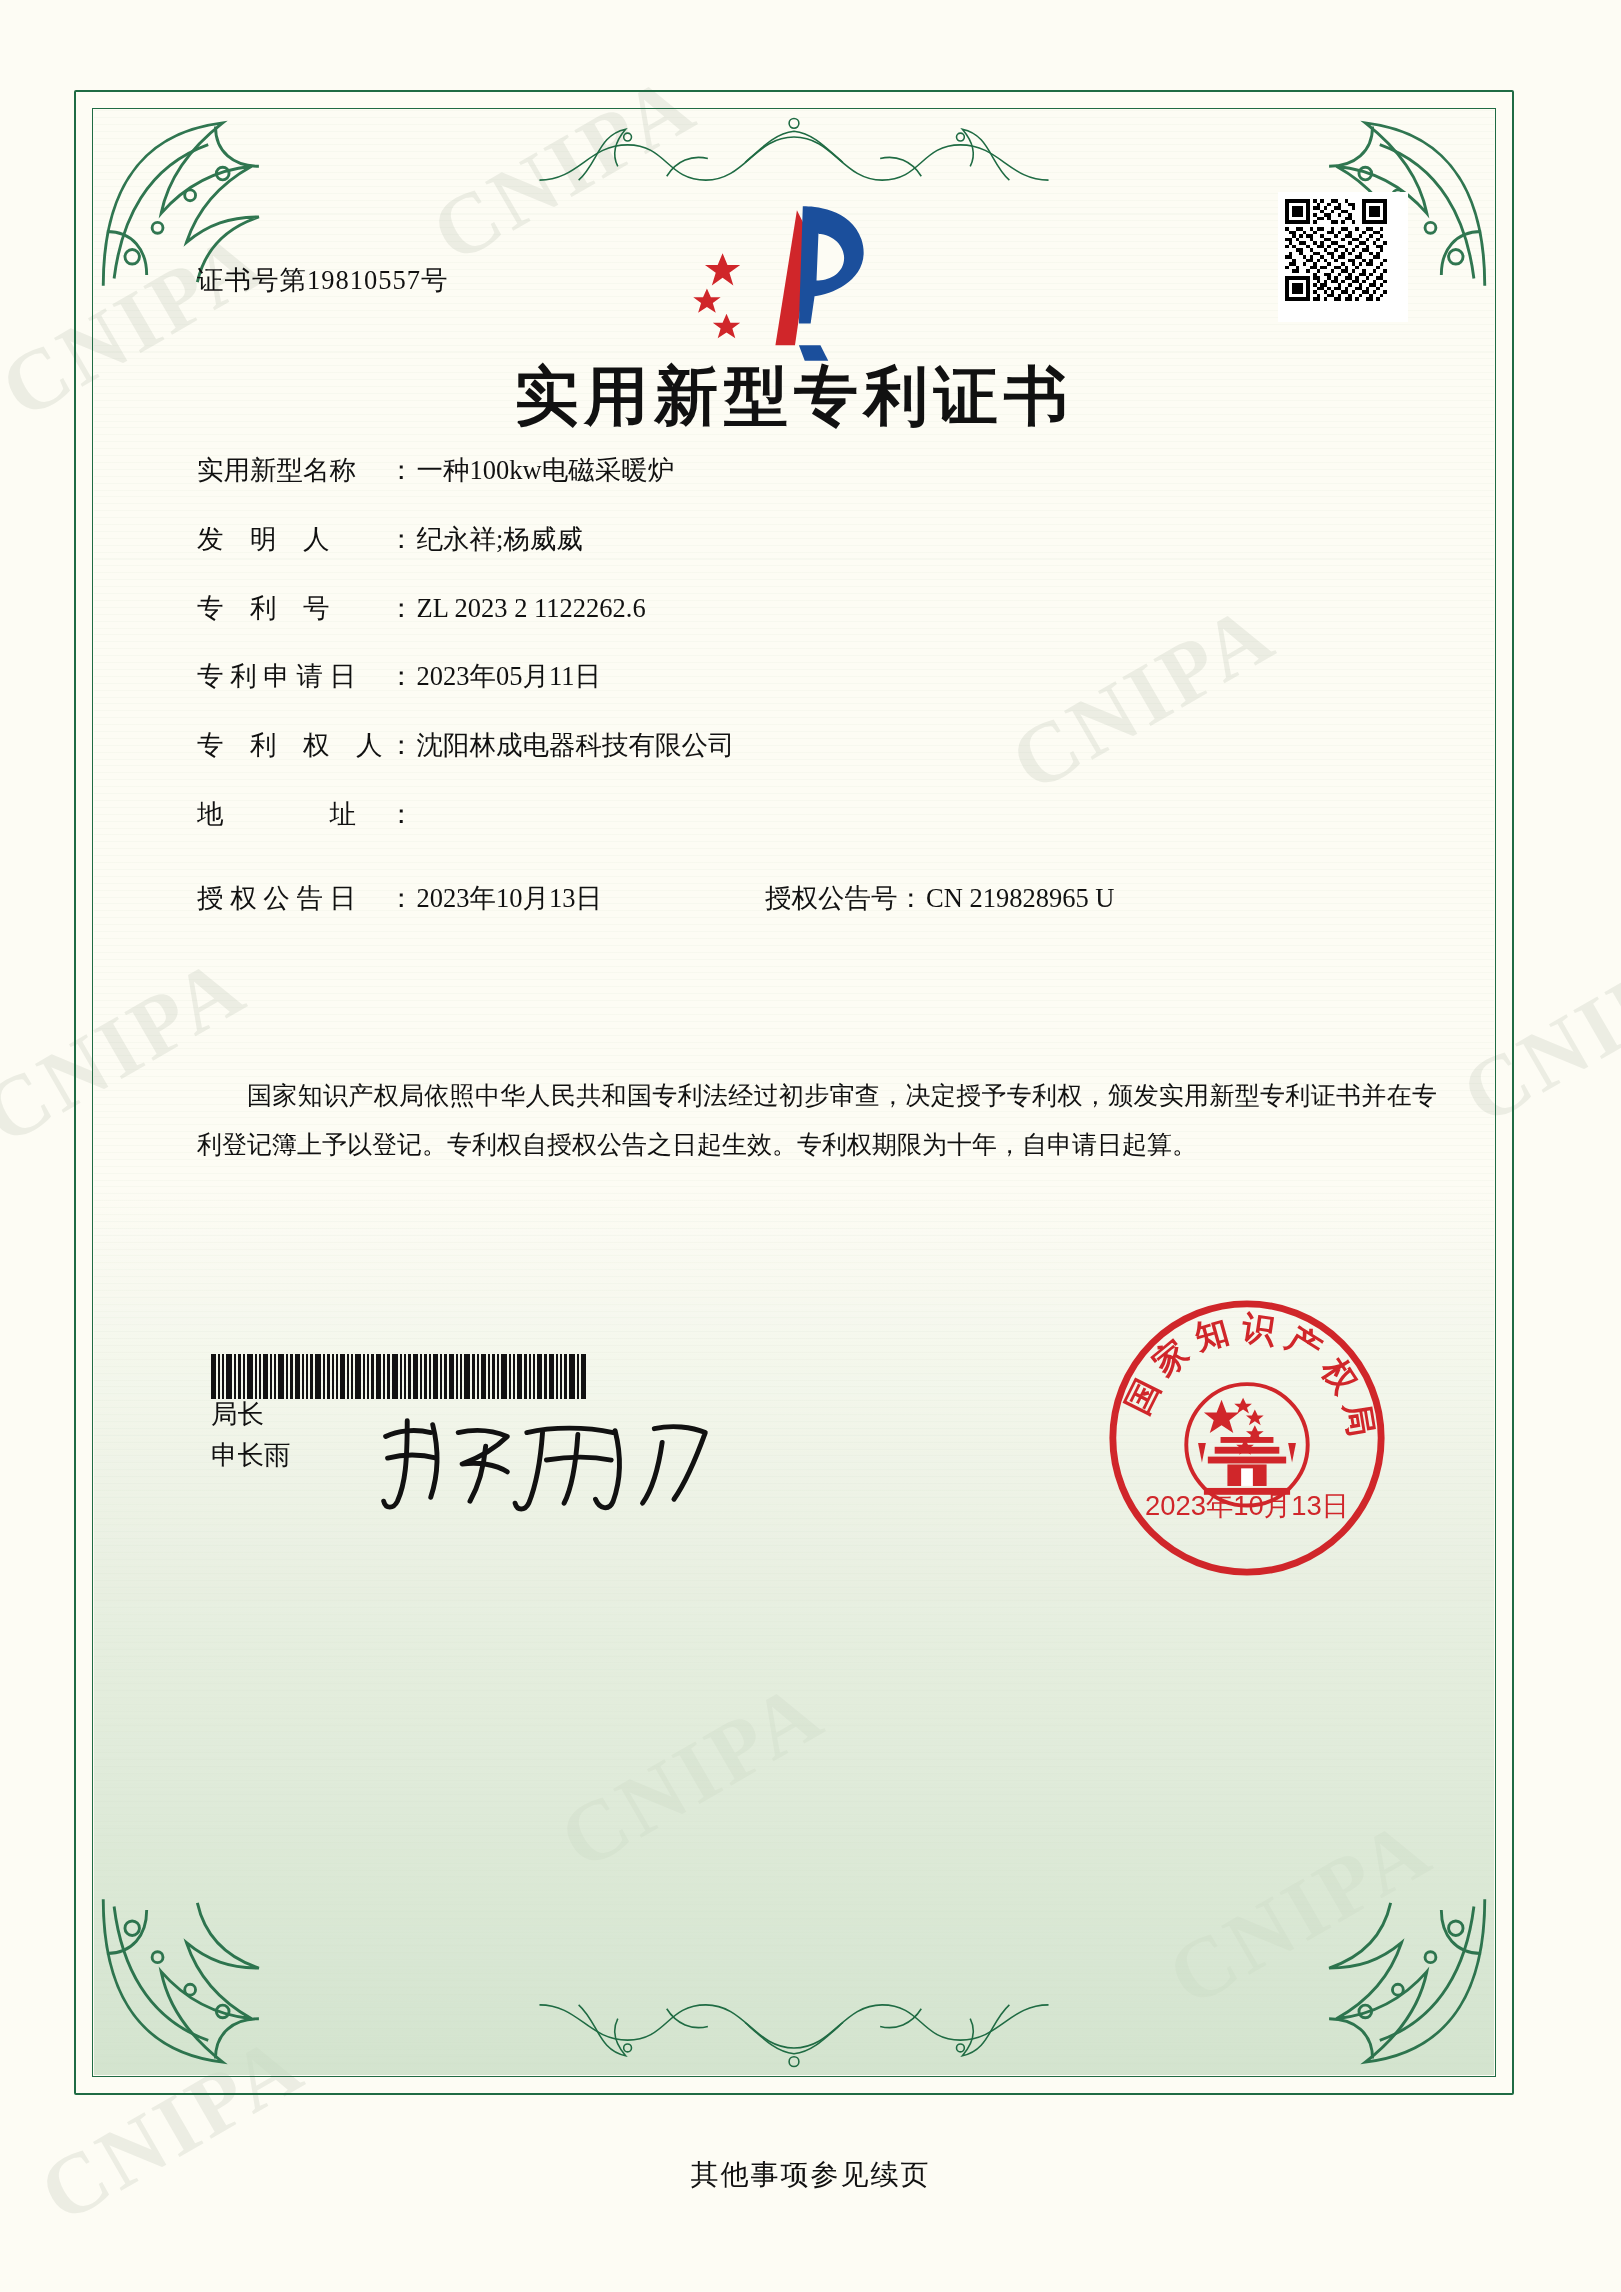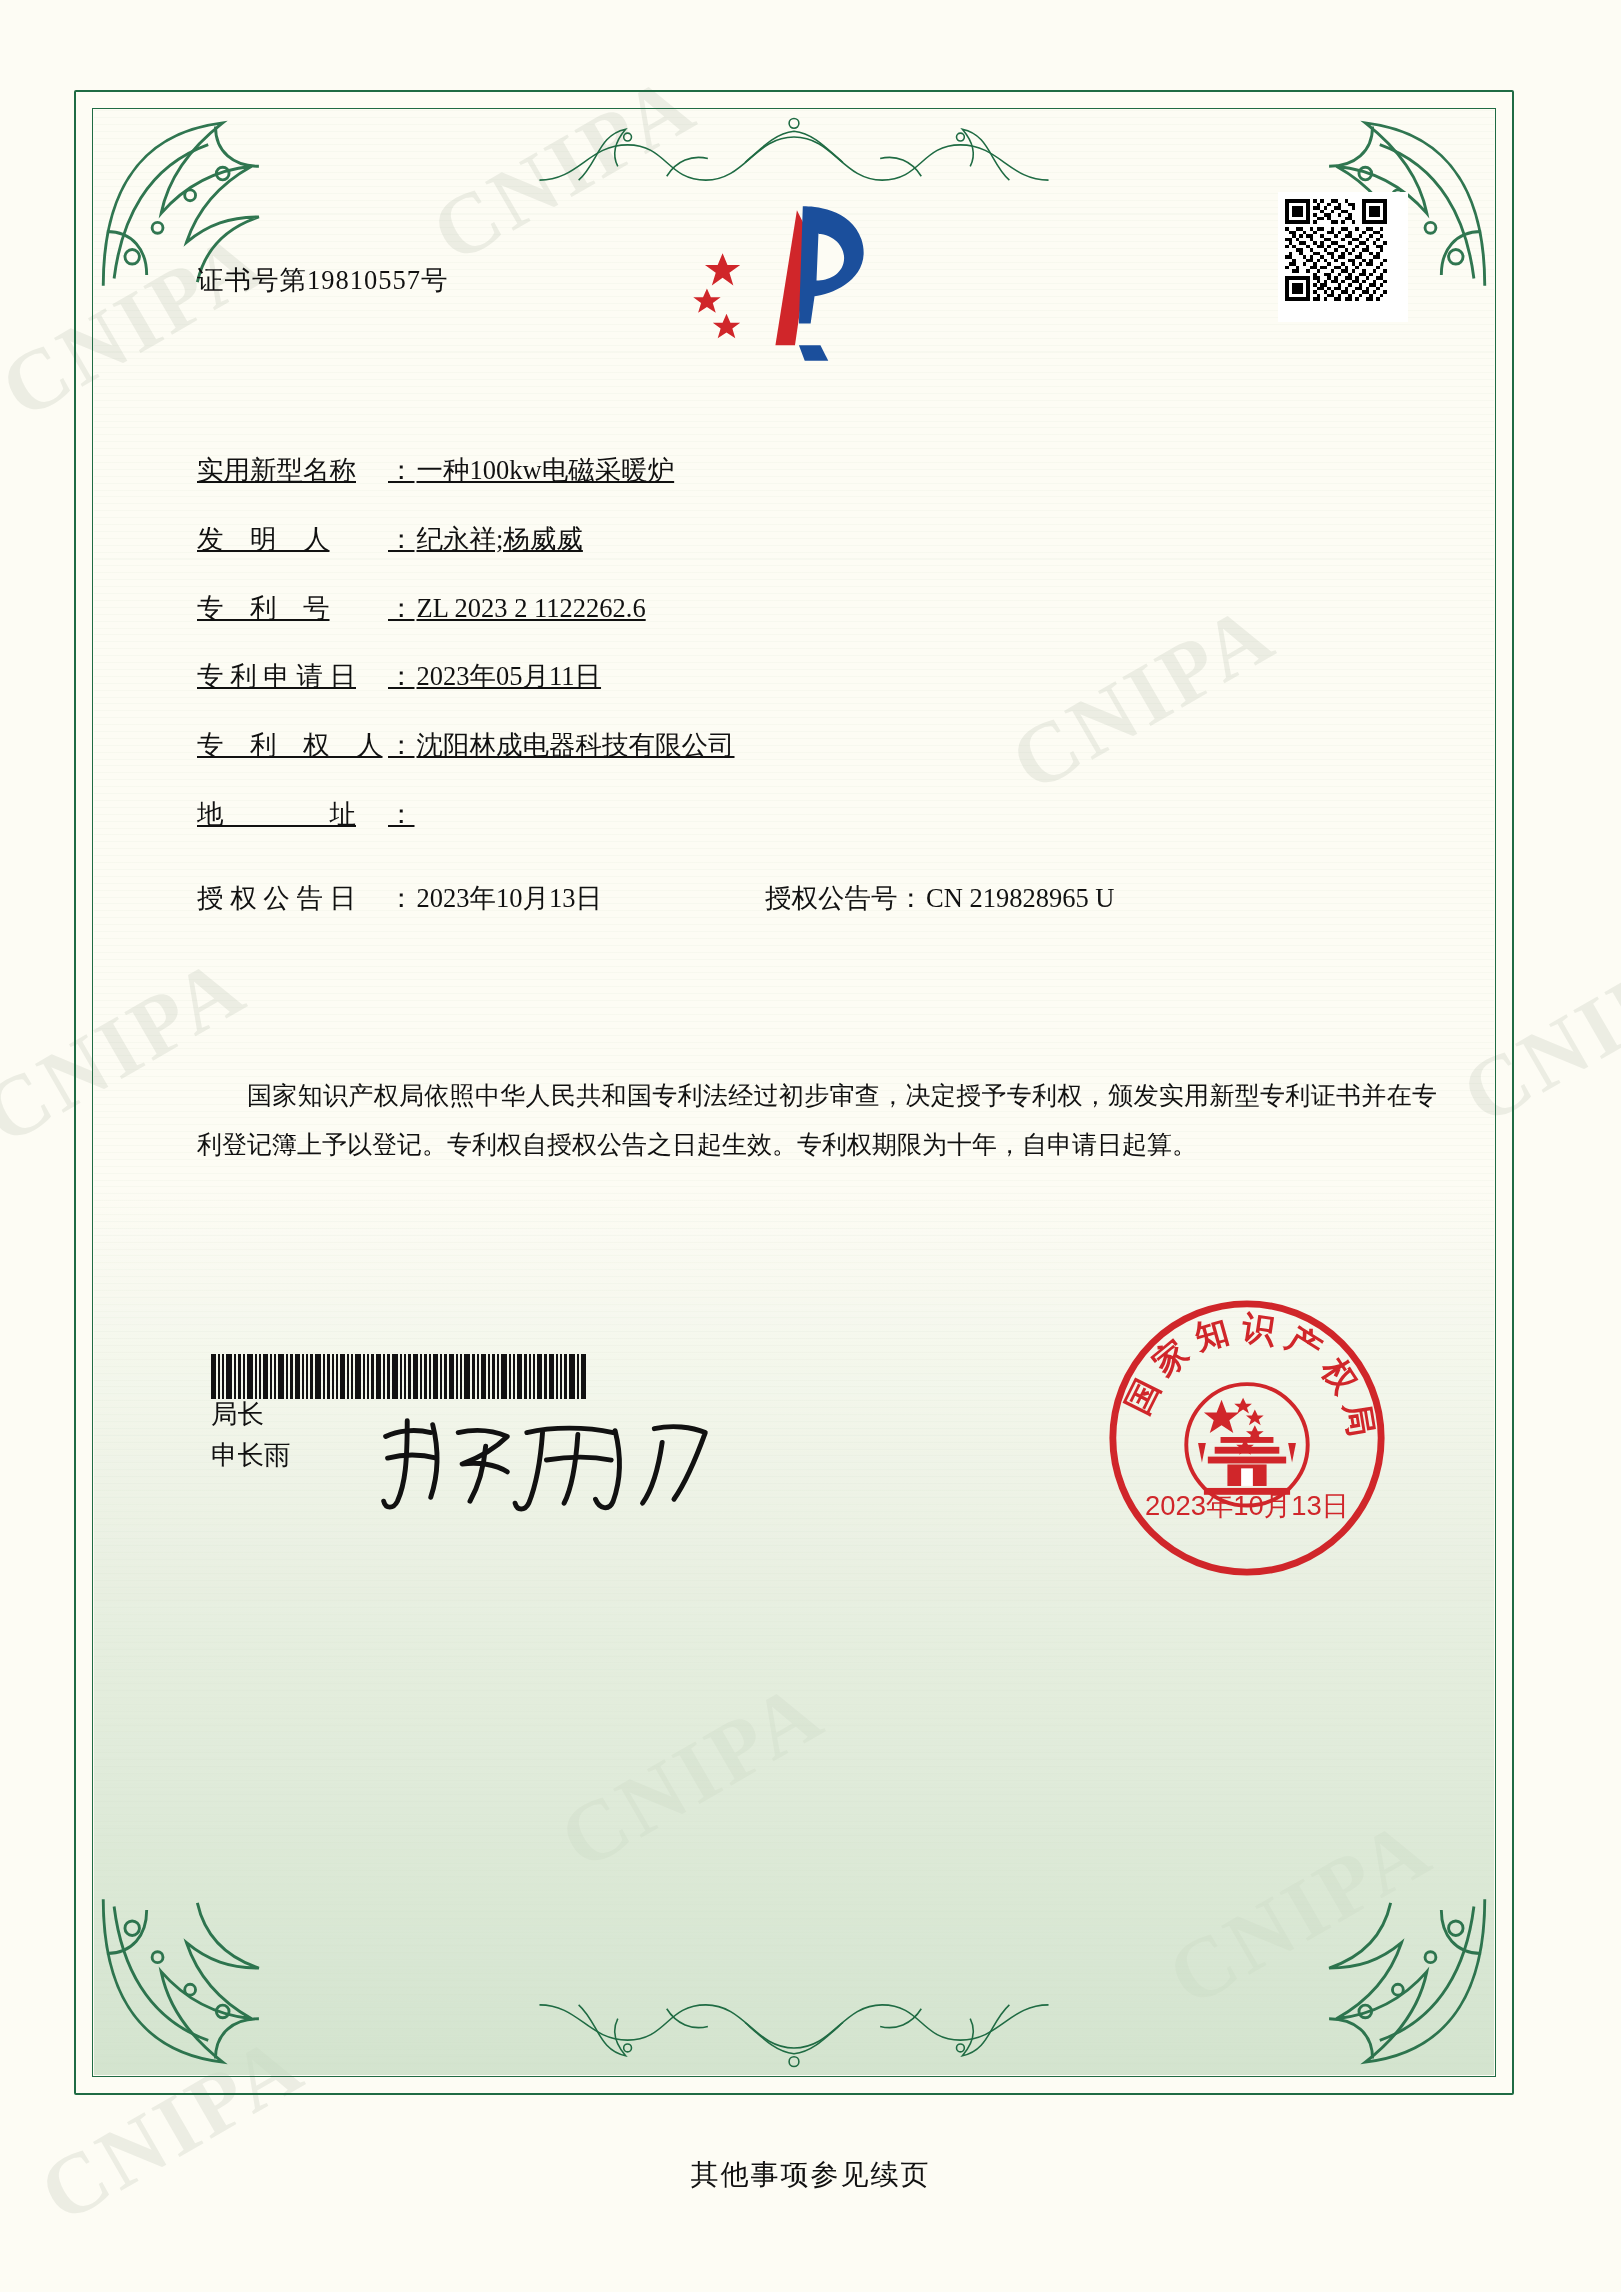--- a/index.html
+++ b/index.html
@@ -149,21 +149,20 @@
     left: 123px;
     top: 365px;
     width: 1245px;
     font-size: 26.5px;
   }
   .field-row {
     display: flex;
     align-items: baseline;
     margin-bottom: 37px;
     line-height: 1.2;
-    text-decoration: underline;
   }
   .f-label {
     width: 191px;
     flex: 0 0 191px;
     display: flex;
     justify-content: space-between;
     letter-spacing: 0;
     white-space: nowrap;
   }
   .f-sep { margin: 0 2px 0 0; }
@@ -584,20 +583,21 @@
             <rect x="11" y="28" width="1" height="1"></rect>
             <rect x="14" y="28" width="2" height="1"></rect>
             <rect x="17" y="28" width="2" height="1"></rect>
             <rect x="20" y="28" width="1" height="1"></rect>
             <rect x="23" y="28" width="2" height="1"></rect>
             <rect x="26" y="28" width="1" height="1"></rect>
         </g>
       </svg>
     </div>
 
+    <div class="title">实用新型专利证书</div>
 
     <div class="fields">
 
       <div class="field-row">
         <span class="f-label">实用新型名称</span>
         <span class="f-sep">：</span>
         <span class="f-value">一种100kw电磁采暖炉</span>
       </div>
 
       <div class="field-row">

